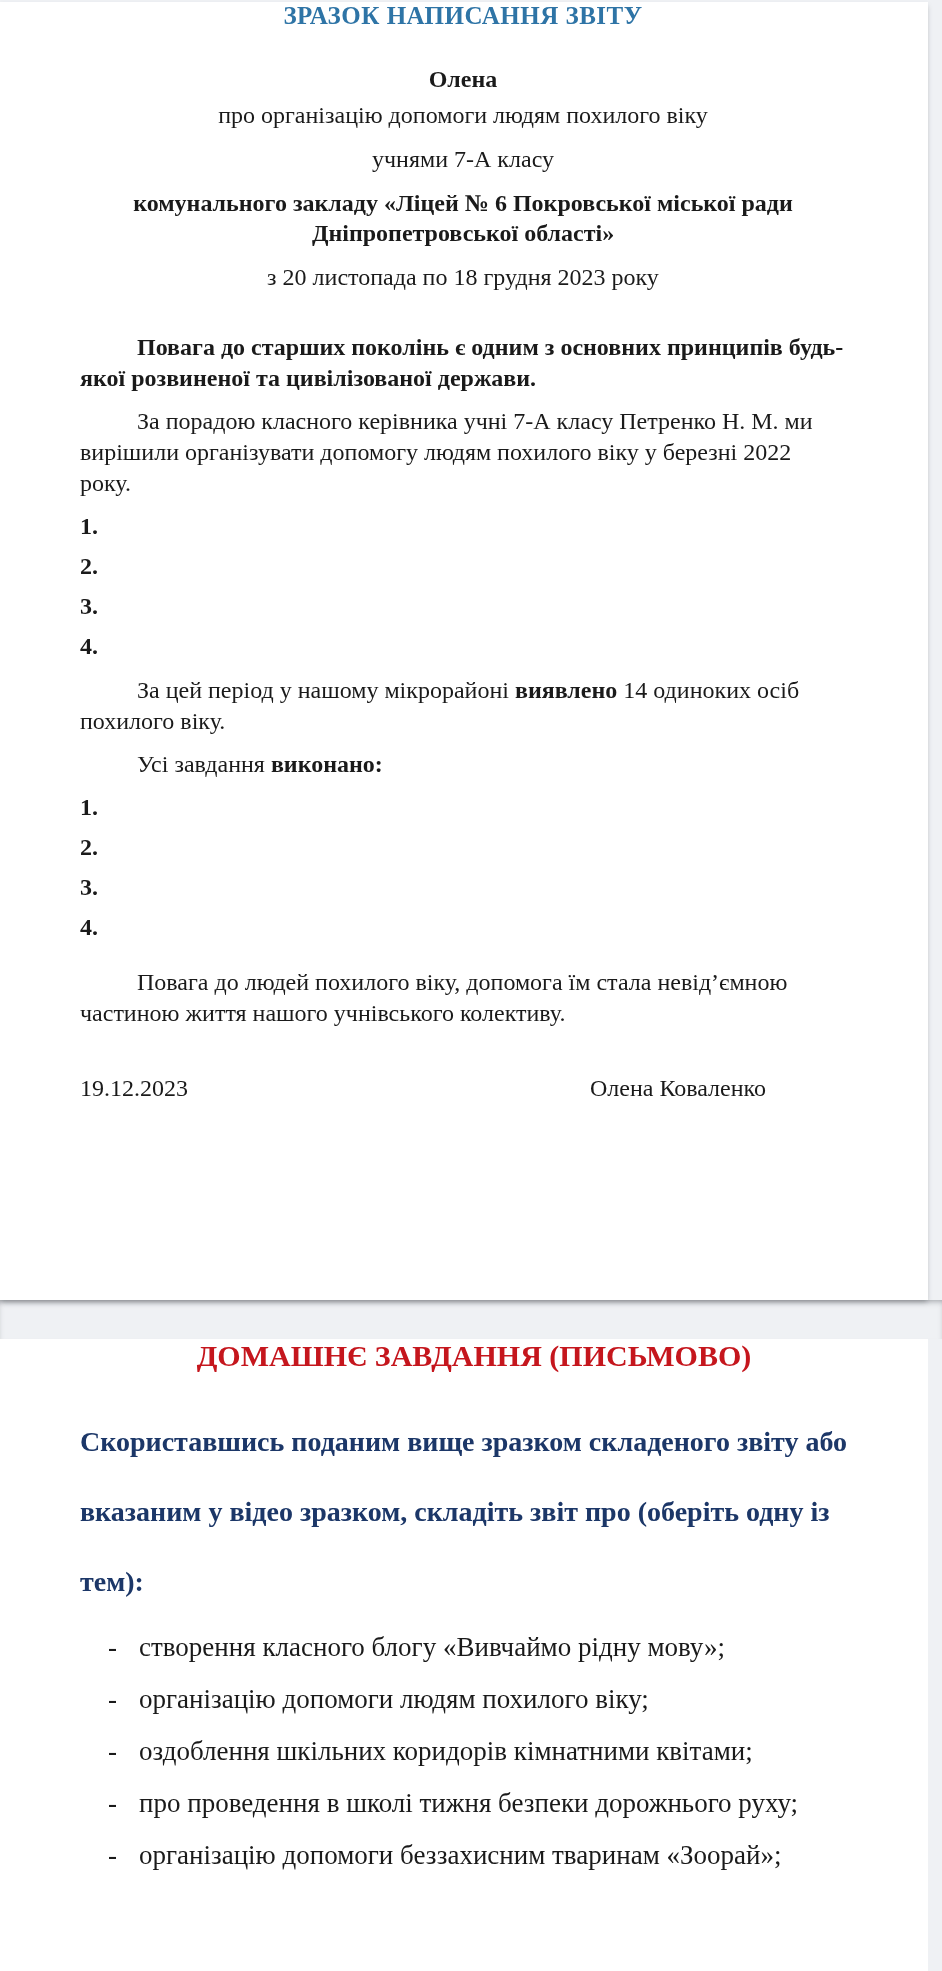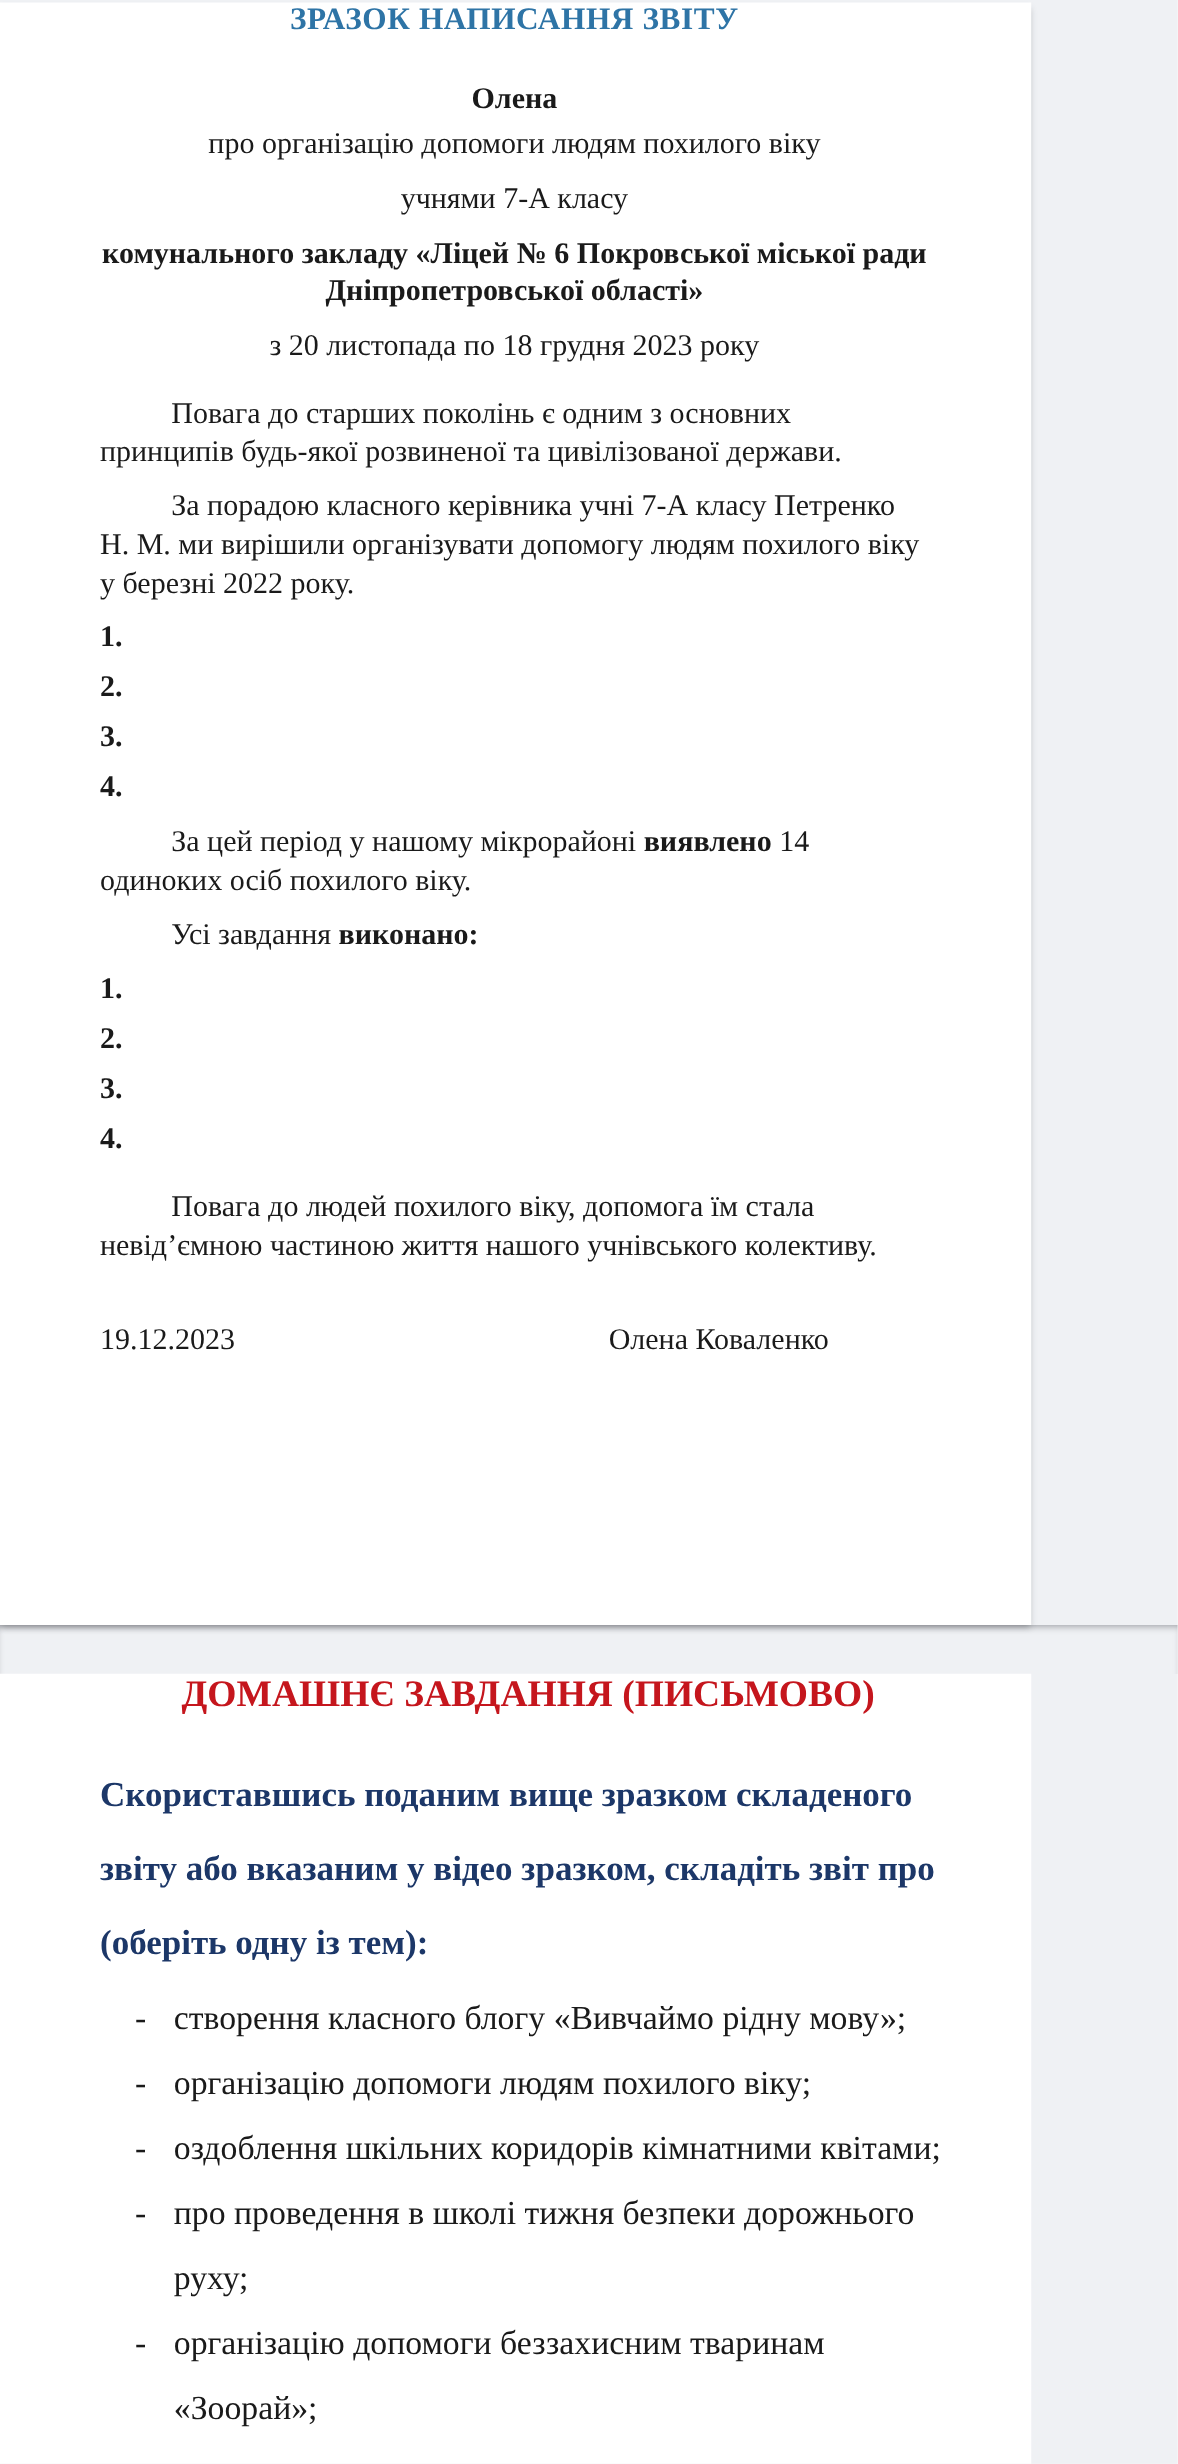--- a/index.html
+++ b/index.html
@@ -7,21 +7,21 @@
     width: 942px;
     height: 1971px;
     overflow: hidden;
     background: var(--page-background, #eff1f4);
     font-family: "Liberation Serif", "DejaVu Serif", serif;
     color: var(--body-text, #1a1a1a);
   }
   .viewport { width: 942px; height: 1971px; position: relative; }
 
   .page-card {
-    width: 825px;
+    width: 928px;
     background: var(--card-background, #ffffff);
   }
   .card-sample {
     height: 1298px;
     padding: 0 82px 0 80px;
     box-shadow: 0 3px 5px -1px rgba(60,62,70,0.35);
     position: relative;
     z-index: 1;
   }
   .page-gap {
@@ -65,21 +65,21 @@
     margin-left: auto;
     margin-right: auto;
   }
   .body-par {
     margin-top: 12px;
     font-size: 24px;
     line-height: 31px;
     text-indent: 57px;
     text-align: left;
   }
-  .body-par.lead-space { margin-top: 24px; }
+  .body-par.lead-space { margin-top: 40px; font-weight: bold; }
   .bold { font-weight: bold; }
   .num-list { margin-top: 0; }
   .num-item {
     margin-top: 14px;
     font-size: 24px;
     line-height: 26px;
     font-weight: bold;
   }
   .closing { margin-top: 27px; }
   .sign-row {
@@ -96,21 +96,21 @@
   .homework-heading {
     font-size: 30px;
     line-height: 34px;
     font-weight: bold;
     text-align: center;
     color: var(--homework-title, #c5161d);
   }
   .homework-intro {
     margin-top: 34px;
     font-size: 28px;
-    line-height: 59px;
+    line-height: 70px;
     font-weight: bold;
     color: var(--homework-intro, #1c3768);
     text-align: left;
   }
   .topics {
     list-style: none;
     margin-top: 4px;
   }
   .topics li {
     position: relative;

